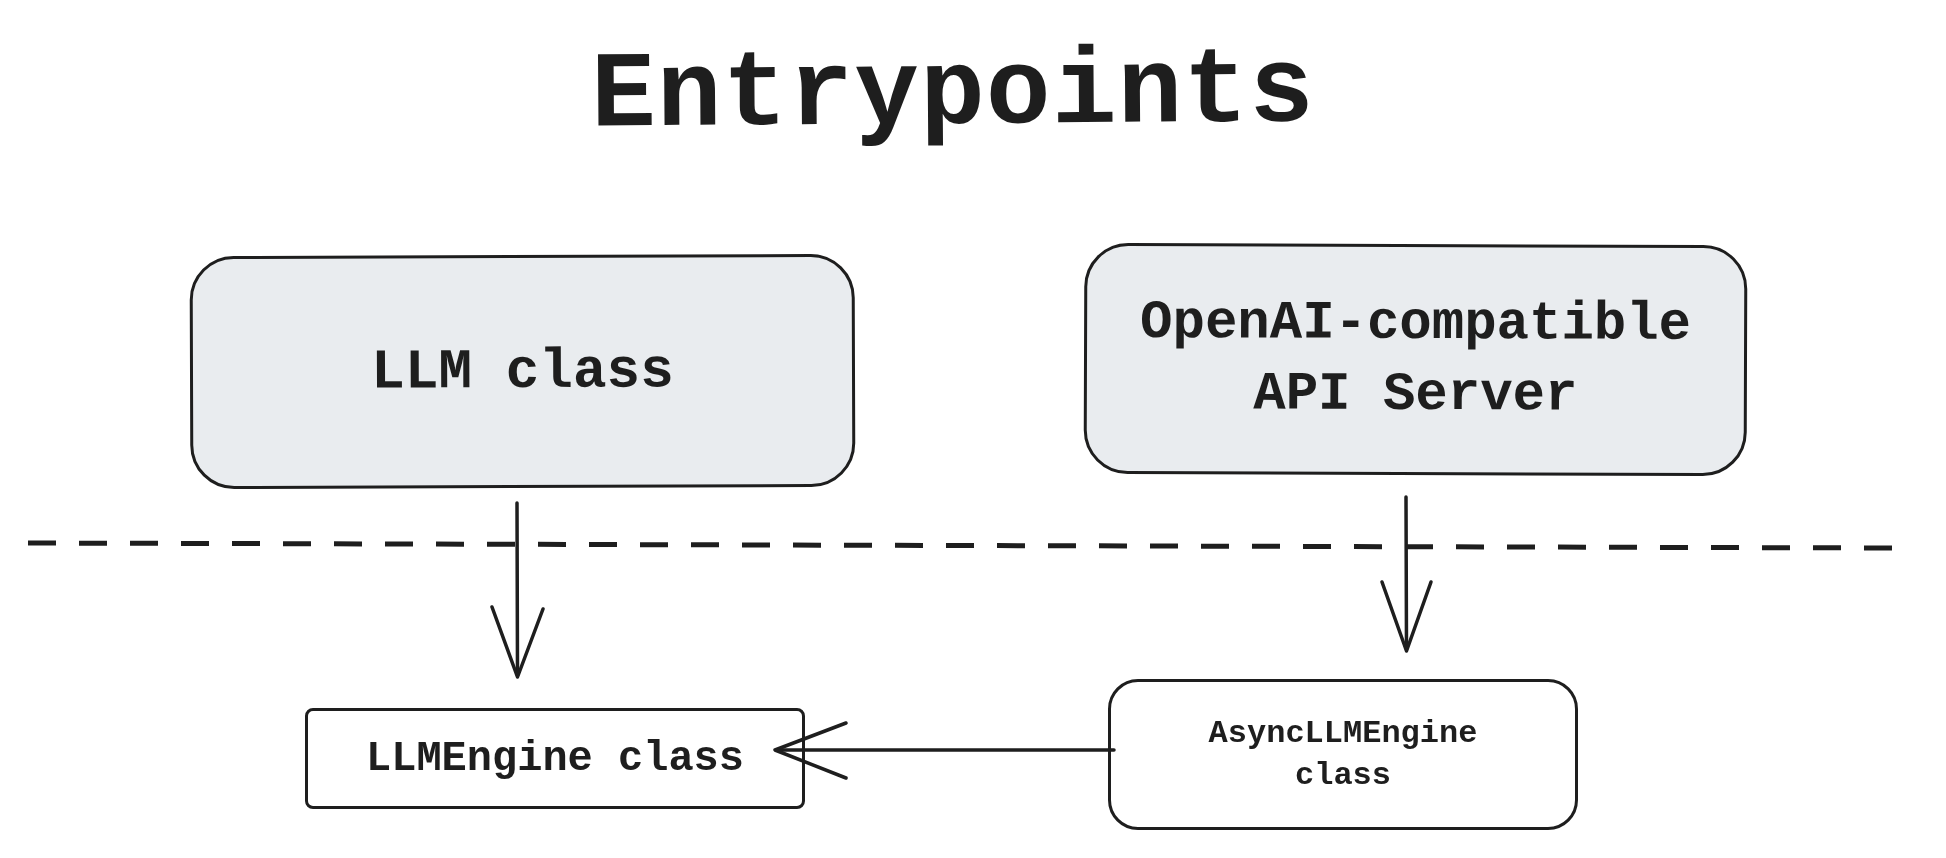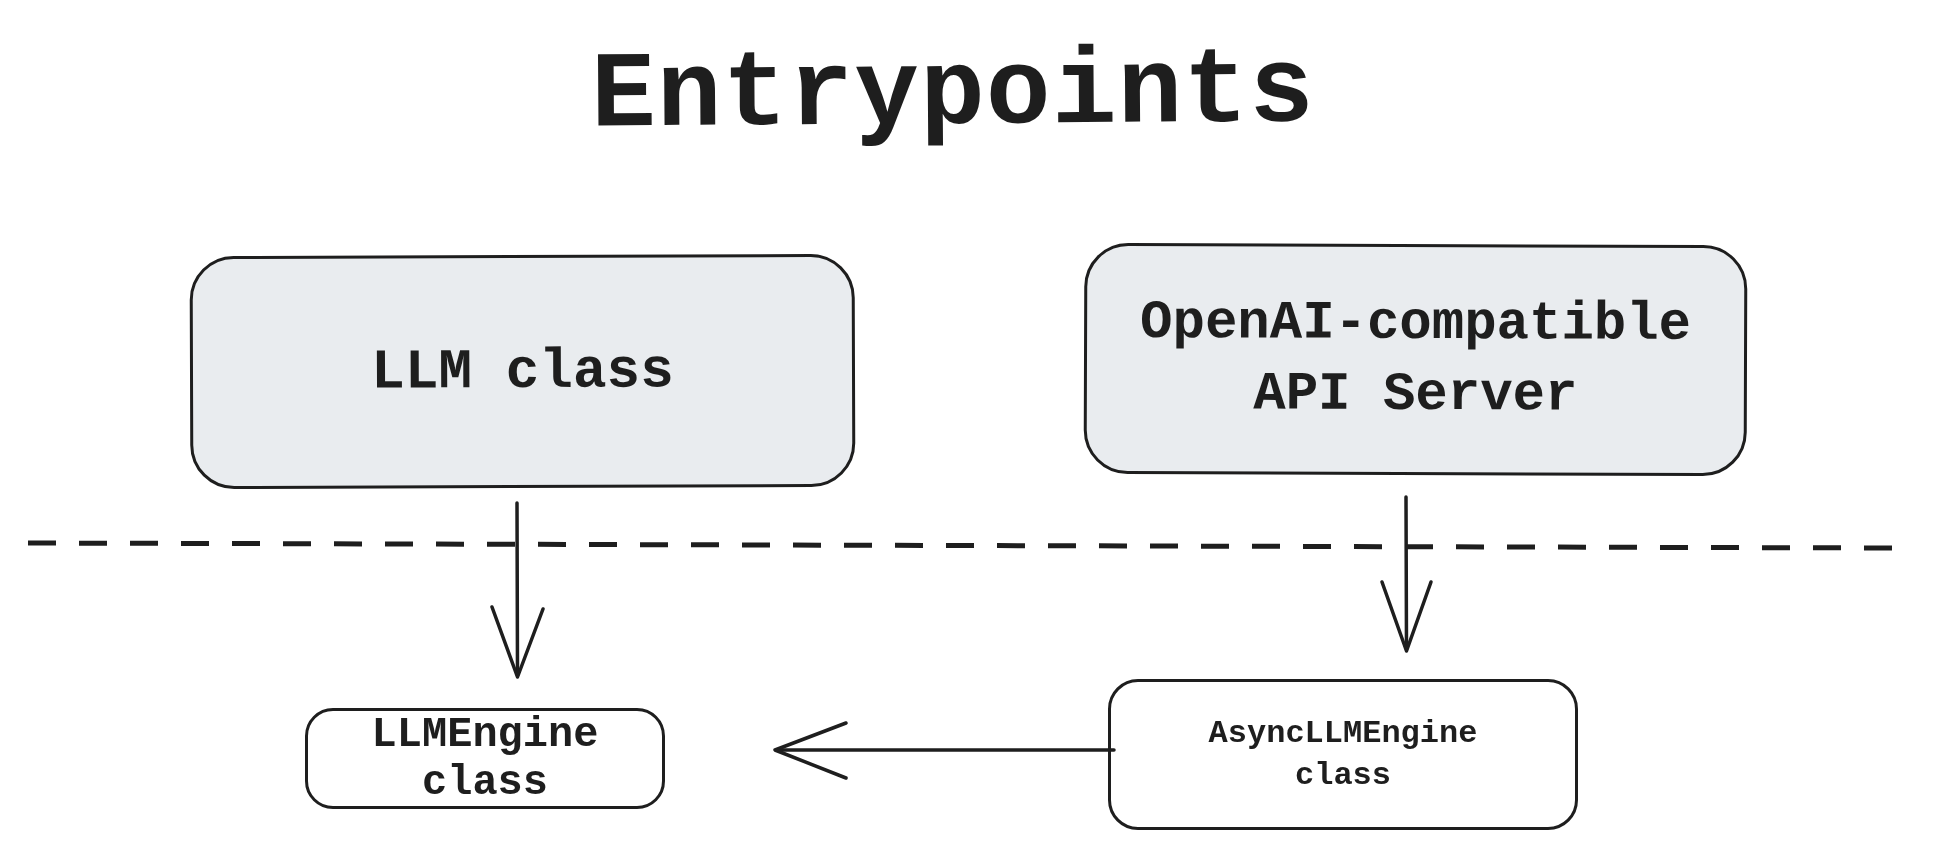--- a/index.html
+++ b/index.html
@@ -53,23 +53,23 @@
   }
   .node-api-server {
     left: 1084px; top: 244px; width: 663px; height: 231px;
     background: var(--node_fill_gray);
     border-radius: 44px;
     font-size: 54px;
     line-height: 1.3;
     transform: rotate(0.2deg);
   }
   .node-llm-engine {
-    left: 305px; top: 708px; width: 360px; height: 101px;
+    left: 305px; top: 708px; width: 500px; height: 101px;
     background: var(--node_fill_white);
-    border-radius: 28px;
+    border-radius: 8px;
     border-width: 3px;
     font-size: 42px;
   }
   .node-async-engine {
     left: 1108px; top: 679px; width: 470px; height: 151px;
     background: var(--node_fill_white);
     border-radius: 30px;
     border-width: 3px;
     font-size: 32px;
     line-height: 1.3;

